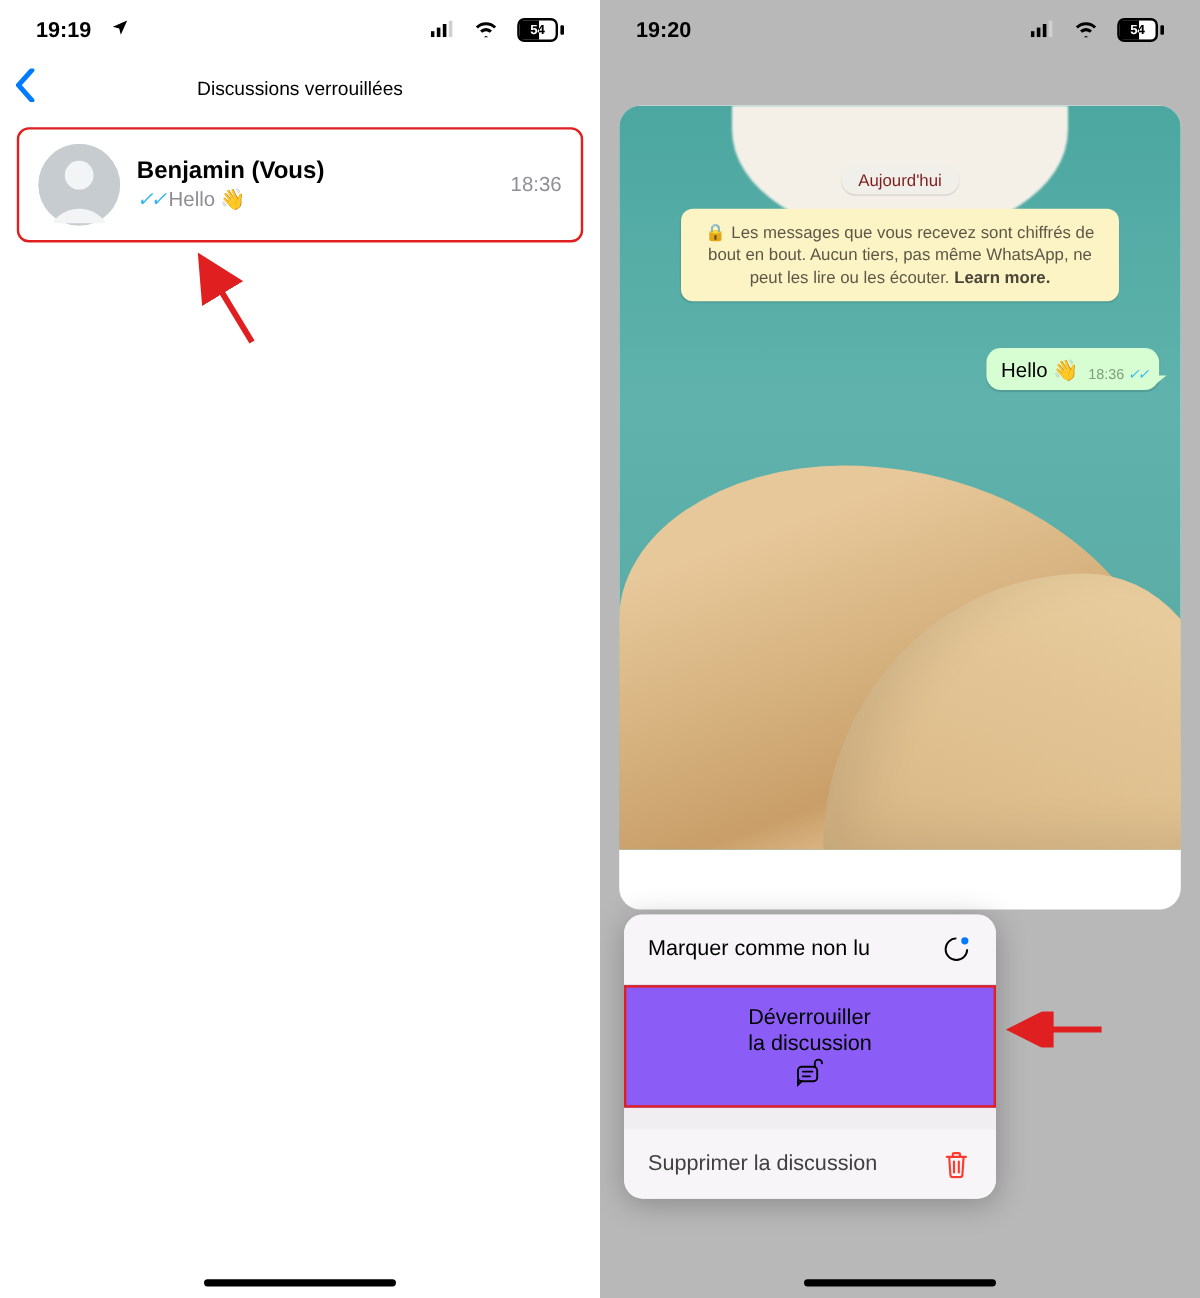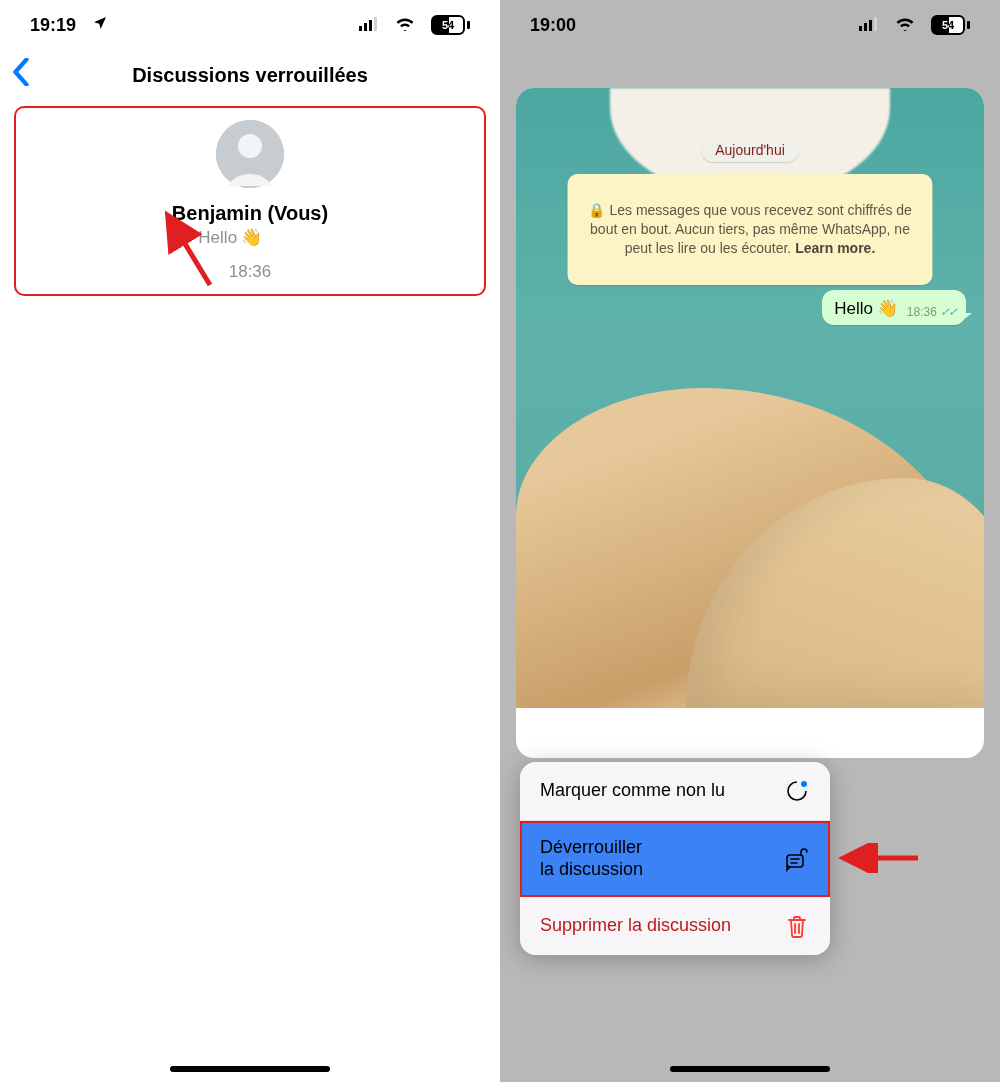--- a/index.html
+++ b/index.html
@@ -61,33 +61,32 @@
     padding: 0 16px;
   }
   .back-chevron {
     position: absolute;
     left: 12px;
     color: #007aff;
     font-size: 30px;
     font-weight: 400;
   }
   .nav-title {
-    font-size: 20px;
-    font-weight: 700;
+    font-size: 16px;
+    font-weight: 400;
   }
   .chat-row {
     display: flex;
     align-items: center;
     padding: 12px 16px;
     gap: 14px;
     margin: 6px 14px;
     border: 2.5px solid #e02020;
     border-radius: 10px;
     position: relative;
-    flex-direction: column;
   }
   .avatar {
     width: 68px; height: 68px; border-radius: 50%;
     background: #bfc5c9; position: relative; flex-shrink:0;
   }
   .avatar svg { width:100%; height:100%; }
   .chat-info { flex: 1; min-width: 0; }
   .chat-name { font-size: 20px; font-weight: 600; margin-bottom: 2px; }
   .chat-preview { font-size: 17px; color: #8e8e93; display:flex; align-items:center; gap:4px;}
   .double-check { color:#34b7f1; font-weight:400; letter-spacing:-3px; font-style:italic;}
@@ -156,21 +155,21 @@
     position:absolute; top:50px; left:50%; transform:translateX(-50%);
     background:#f1efe9; color:#7f1d1d; font-size:14px;
     padding:4px 14px; border-radius:12px;
     box-shadow: 0 1px 1px rgba(0,0,0,0.15);
   }
   .encrypt-banner{
     position:absolute; top:86px; left:50%; transform:translateX(-50%);
     width: 78%;
     background:#fdf4c5; color:#5c5746;
     font-size:14px; text-align:center; line-height:1.35;
-    padding:27px 16px; border-radius:10px;
+    padding:10px 16px; border-radius:10px;
     box-shadow: 0 1px 1px rgba(0,0,0,0.1);
   }
   .encrypt-banner b { color:#4a4638; }
   .msg-bubble{
     position:absolute; top:202px; right:18px;
     background:#d7fdd2; border-radius:12px;
     padding:8px 10px 6px 12px;
     box-shadow: 0 1px 1px rgba(0,0,0,0.12);
     display:flex; align-items:flex-end; gap:8px;
     font-size:17px;
@@ -197,25 +196,25 @@
     padding:16px 20px;
     font-size:18px;
     border-bottom:1px solid rgba(0,0,0,0.08);
     background:#f7f5f7;
   }
   .menu-item:first-child{ border-radius:16px 16px 0 0;gap:32px;}
   .menu-item:last-child{ border-bottom:none; border-radius:0 0 16px 16px;}
   .menu-item.highlighted{
     outline: 2.5px solid #e02020;
     outline-offset:-2px;
-    background:#3b82f6;
-    position:relative; z-index:1;
+    background:#8b5cf6;
+    position:relative; z-index:1;flex-direction:column;
   }
   .menu-item .mi-label{ line-height:1.2; }
-  .menu-item.danger{ color:#b91c1c; }
+  .menu-item.danger{ color:#404040;margin-top:18px; }
   .mi-icon{ width:26px; height:26px; display:flex; align-items:center; justify-content:center; }
 
 </style>
 </head>
 <body>
 
 <div class="phone left">
 
   <div class="status-bar">
     <div class="status-left">
@@ -285,21 +284,21 @@
     <line x1="60" y1="80" x2="20" y2="14" stroke="#e02020" stroke-width="5" marker-end="url(#ah1)"></line>
   </svg>
 
   <div class="home-indicator"></div>
 </div>
 
 <div class="phone right">
 
   <div class="status-bar">
     <div class="status-left">
-      <span>19:00</span>
+      <span>19:20</span>
     </div>
     <div class="status-right">
       <span>
         <svg width="20" height="14" viewBox="0 0 20 14">
             <rect x="0" y="9" width="3" height="5" fill="#000"></rect>
             <rect x="5" y="6" width="3" height="8" fill="#000"></rect>
             <rect x="10" y="3" width="3" height="11" fill="#000"></rect>
             <rect x="15" y="0" width="3" height="14" fill="#d0d0d0"></rect>
           </svg>
       </span>

